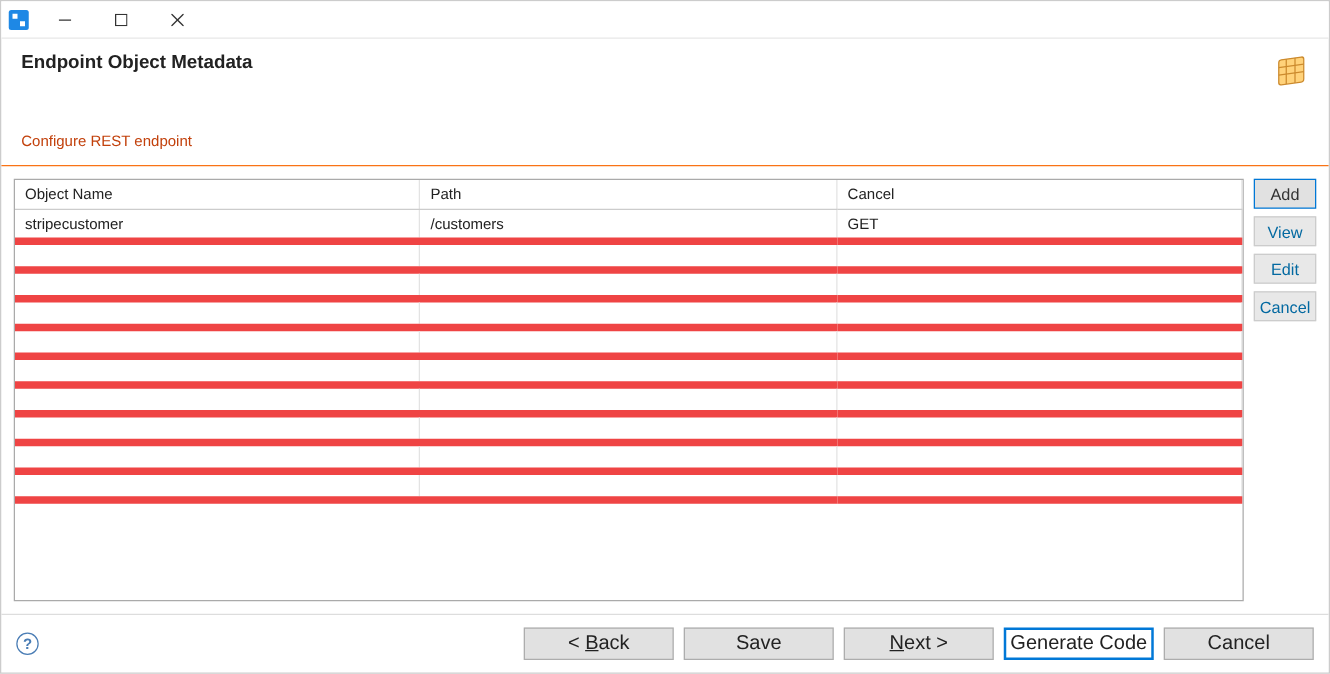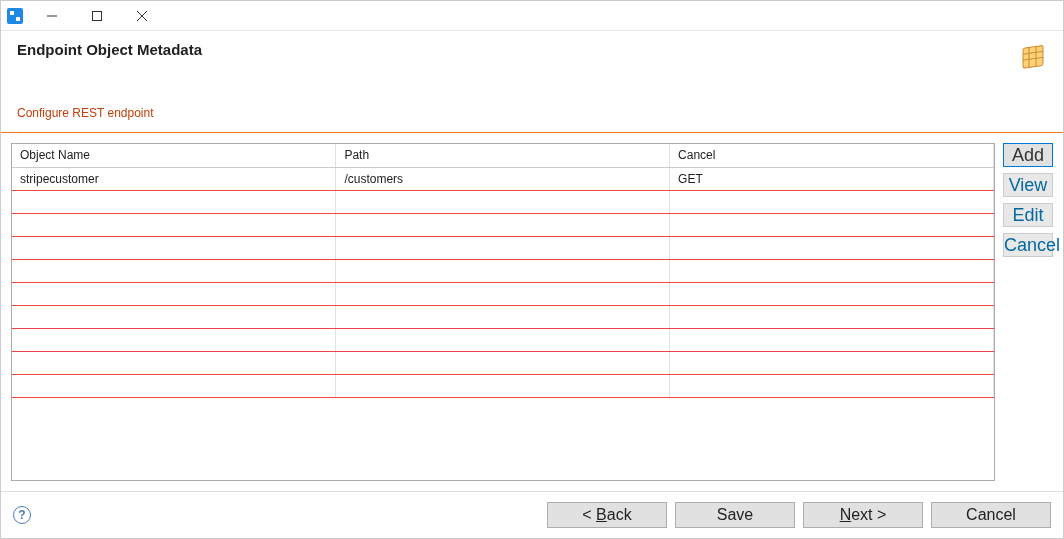--- a/index.html
+++ b/index.html
@@ -103,40 +103,40 @@
       width: 100%;
       border-collapse: collapse;
       table-layout: fixed;
     }
     th, td {
       text-align: left;
       padding: 4px 8px;
       font-size: 12px;
       height: 23px;
       border-right: 1px solid #e3e3e3;
-      border-bottom: 1px solid #ef4444;
+      border-bottom: 6px solid #ef4444;
       color: #222;
       font-weight: normal;
     }
     th {
       background: #fff;
       border-bottom: 1px solid #ccc;
     }
     .col-name { width: 33%; }
     .col-path { width: 34%; }
     .col-method { width: 33%; }
     .side-buttons {
       display: flex;
       flex-direction: column;
       gap: 6px;
       width: 50px;
     }
     .side-buttons button {
       height: 24px;
-      font-size: 18px;
+      font-size: 13px;
       background: #e1e1e1;
       border: 1px solid #adadad;
       cursor: pointer;
       color: #333;
       text-align: center;
     }
     .side-buttons button.active-btn {
       border: 1px solid #0078d7;
       background: #e1e1e1;
     }
@@ -292,14 +292,15 @@
     <button disabled="">Edit</button>
     <button disabled="">Cancel</button>
   </div>
 </div>
 
 <div class="footer">
   <div class="help-icon">?</div>
   <button class="footer-btn">&lt; <span class="mn">B</span>ack</button>
   <button class="footer-btn">Save</button>
   <button class="footer-btn"><span class="mn">N</span>ext &gt;</button>
+  <button class="footer-btn primary">Generate Code</button>
   <button class="footer-btn">Cancel</button>
 </div>
 
 </body></html>

